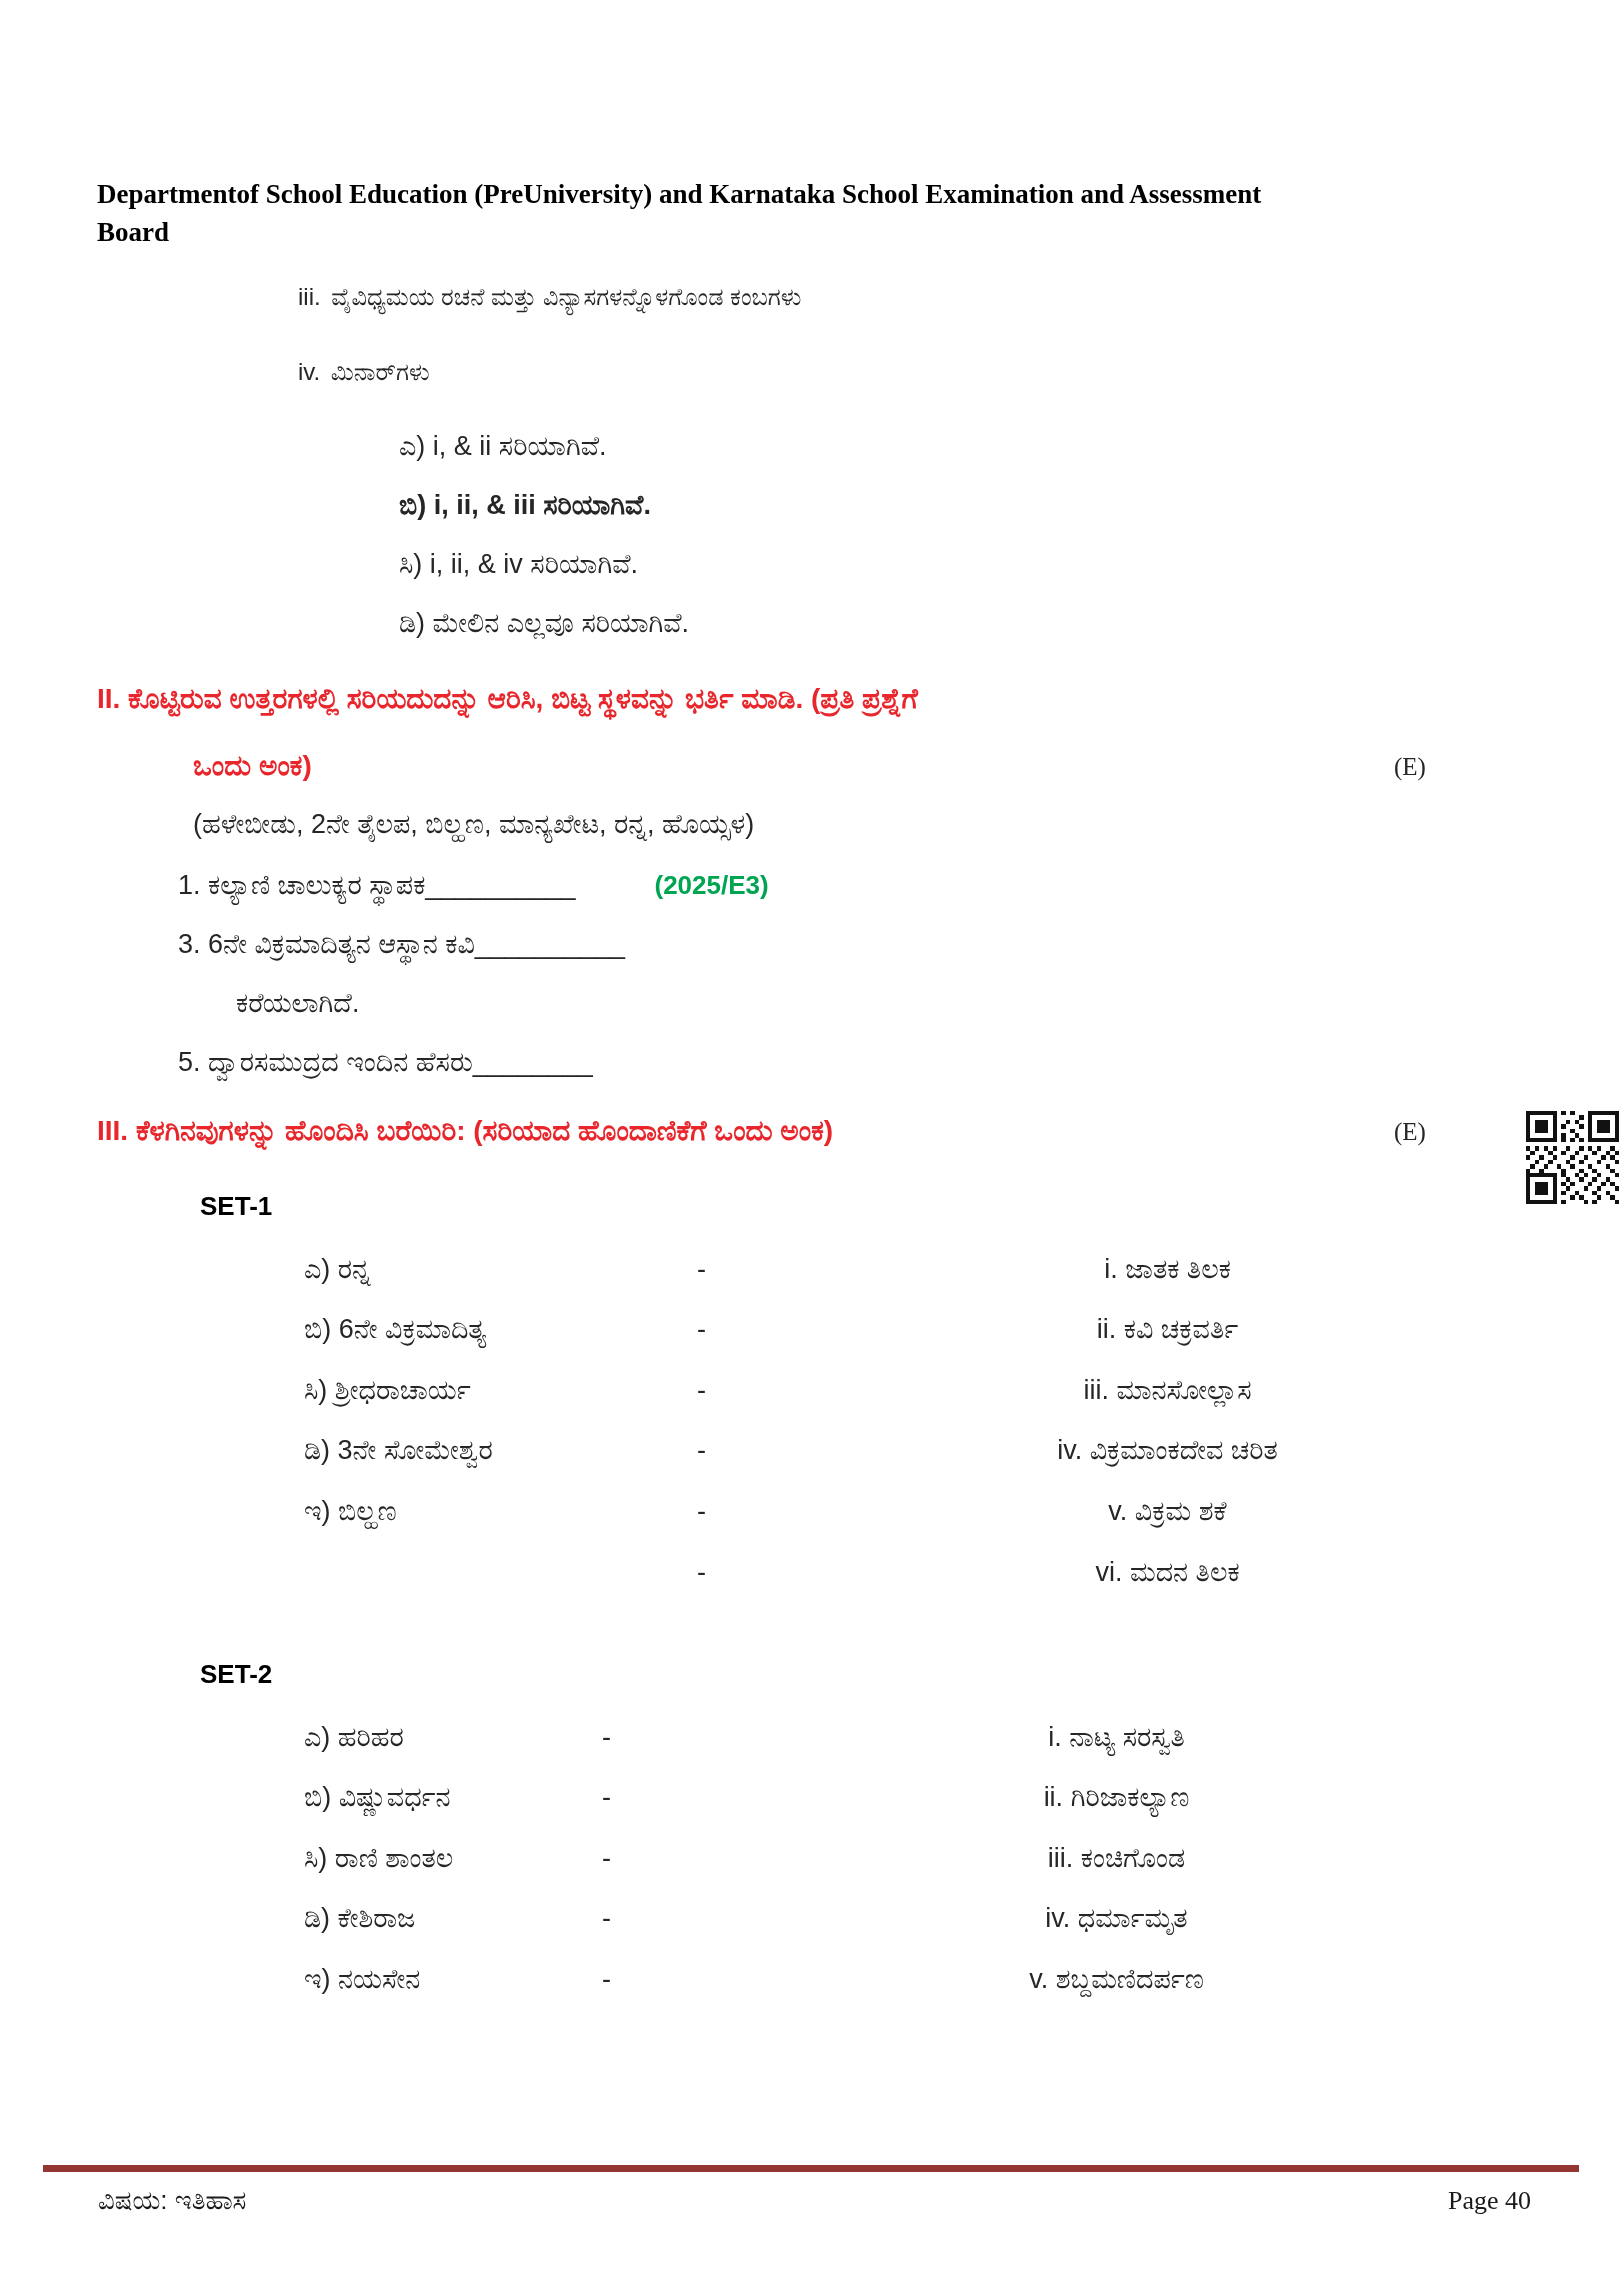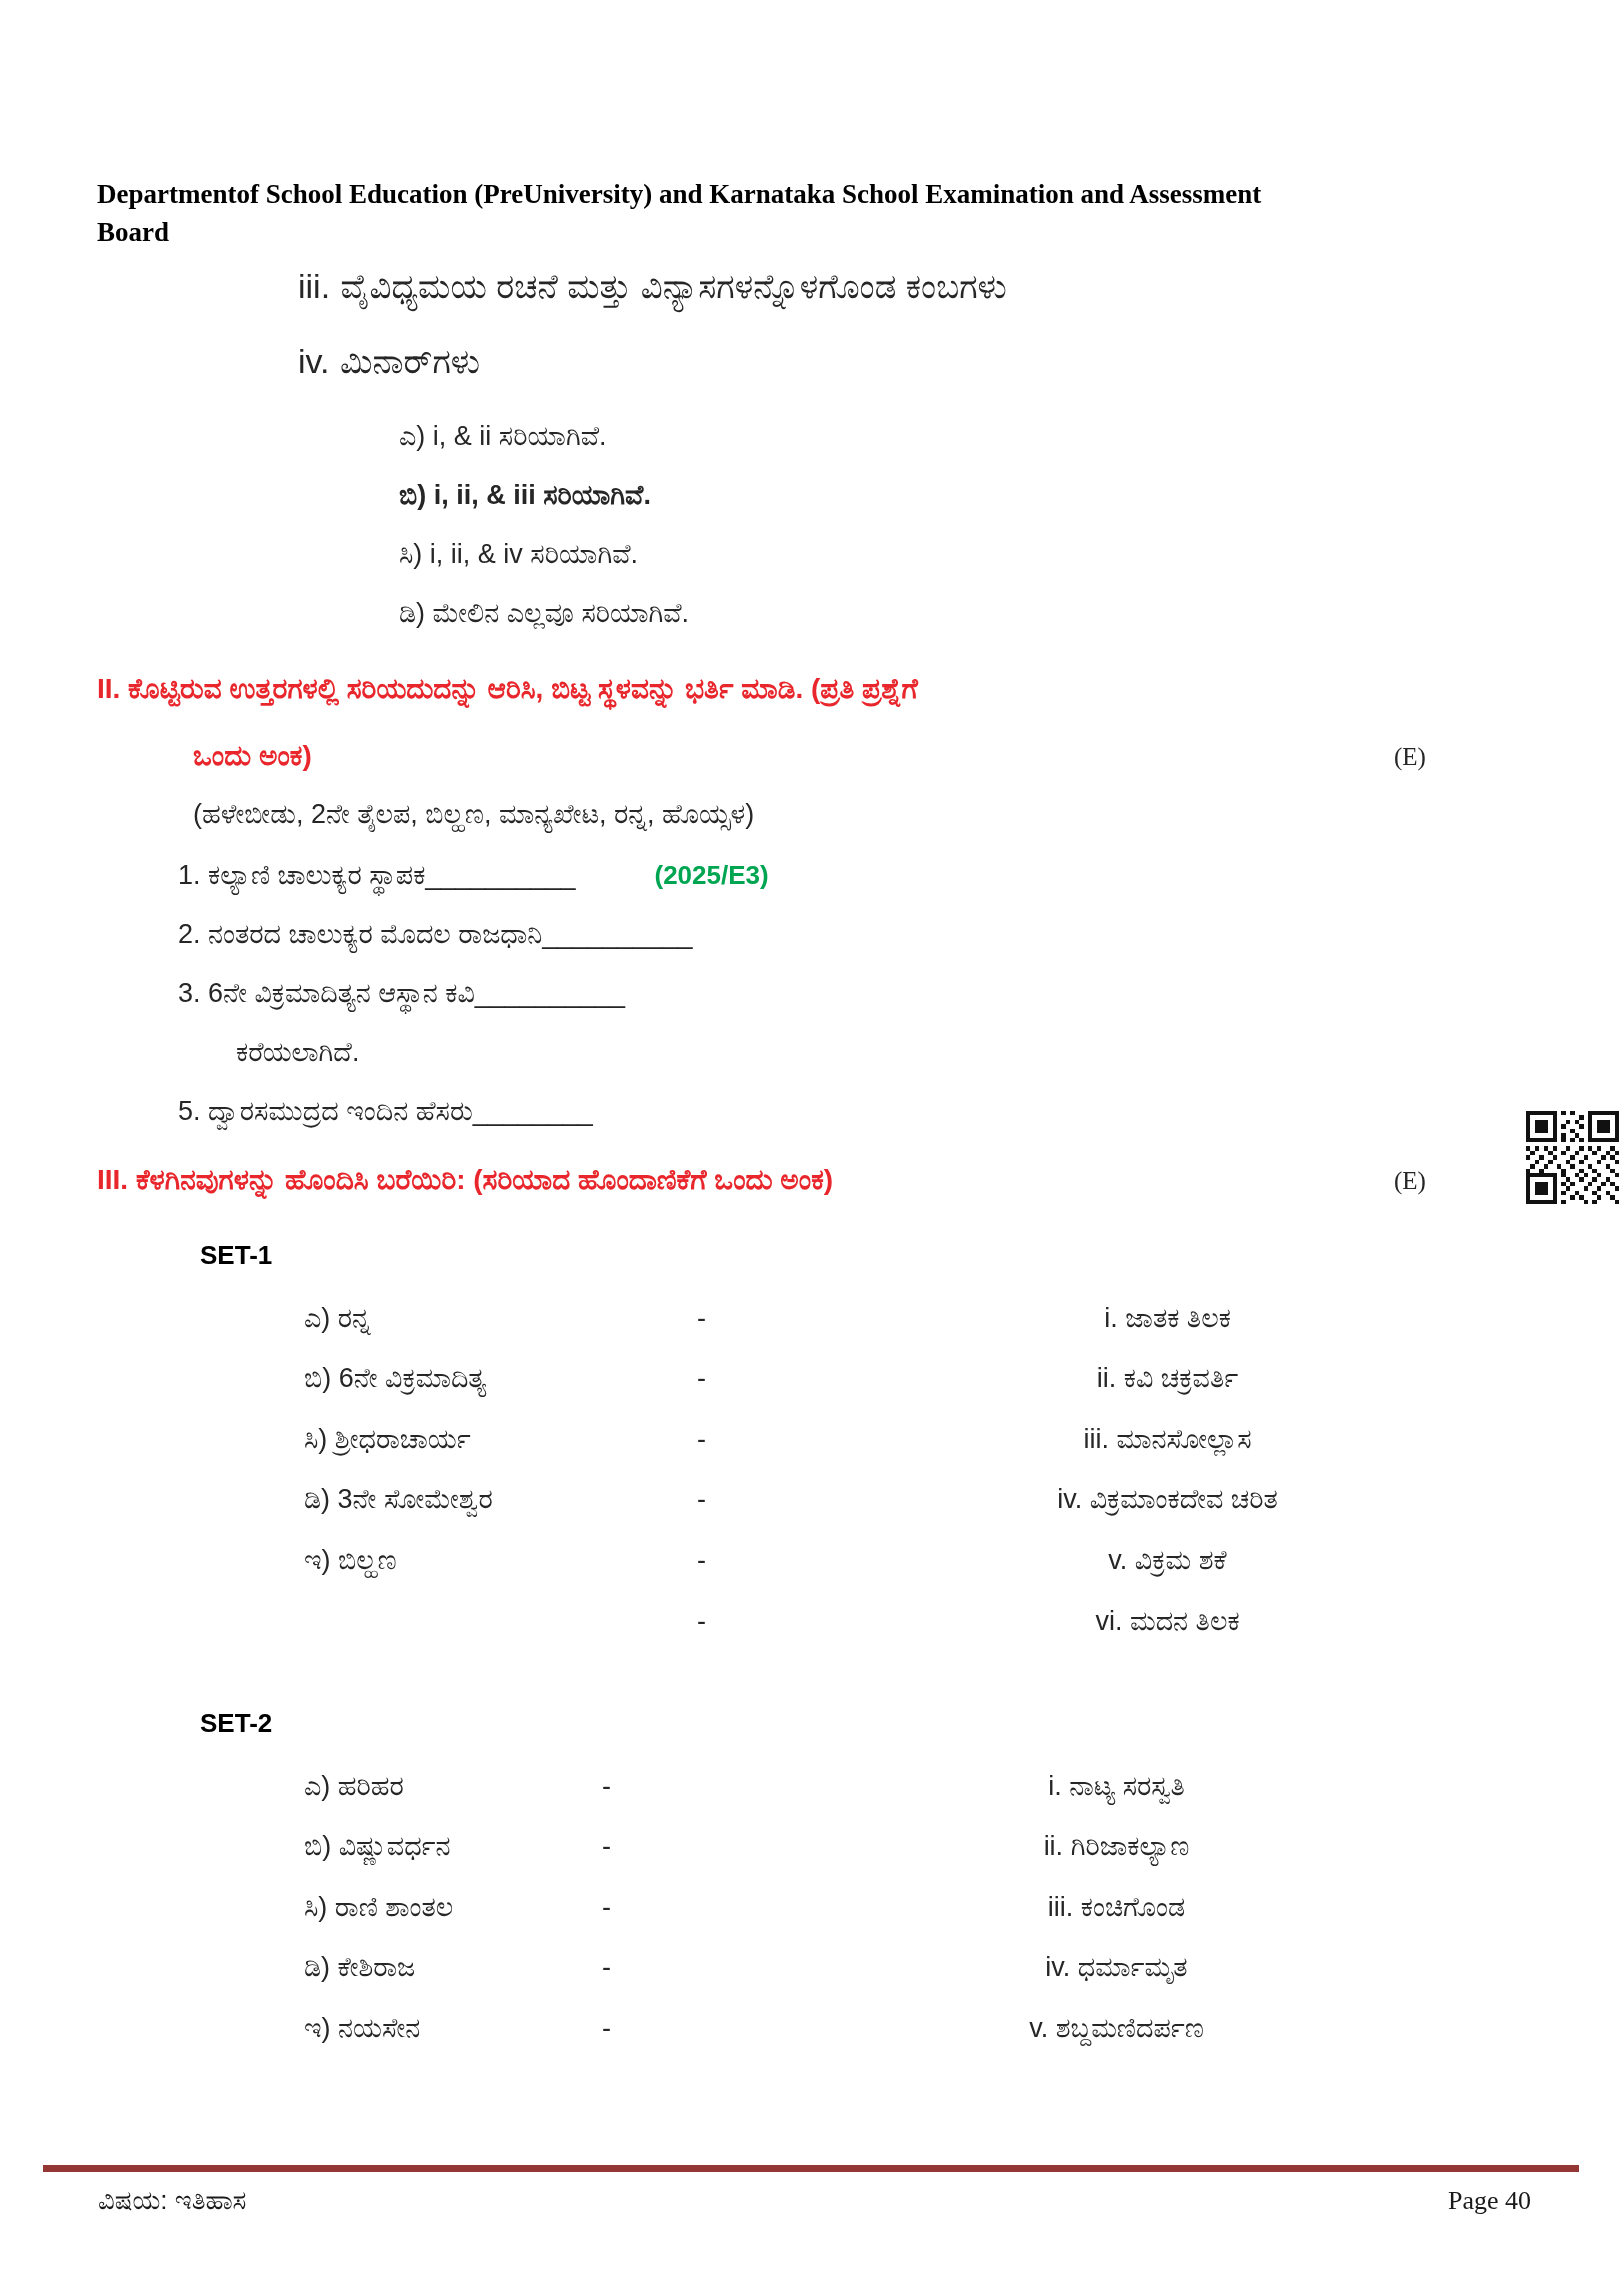--- a/index.html
+++ b/index.html
@@ -23,22 +23,22 @@
   .header {
     text-align: left;
     font-weight: 700;
     font-size: 27px;
     line-height: 38px;
     color: #000000;
     font-family: "Liberation Serif", serif;
   }
 
   .mcq-items {
-    margin: 17px 0 0 201px;
-    font-size: 34px;
+    margin: 27px 0 0 201px;
+    font-size: 24px;
     line-height: 37px;
   }
   .mcq-item { margin-bottom: 38px; }
   .mcq-item .lbl { margin-right: 10.5px; }
 
   .options {
     margin: 19.6px 0 0 302px;
     font-size: 27px;
     line-height: 37px;
   }
@@ -153,21 +153,20 @@
         <span class="e-marker">(E)</span>
       </div>
     </div>
 
     <div class="wordbank kn">(ಹಳೇಬೀಡು, 2ನೇ ತೈಲಪ, ಬಿಲ್ಹಣ, ಮಾನ್ಯಖೇಟ, ರನ್ನ, ಹೊಯ್ಸಳ)</div>
 
     <div class="fillins kn">
       <div class="fillin">
         <span>1. ಕಲ್ಯಾಣಿ ಚಾಲುಕ್ಯರ ಸ್ಥಾಪಕ__________</span><span class="tag-green">(2025/E3)</span>
       </div>
-      <div class="fillin">2. ನಂತರದ ಚಾಲುಕ್ಯರ ಮೊದಲ ರಾಜಧಾನಿ__________</div>
       <div class="fillin">3. 6ನೇ ವಿಕ್ರಮಾದಿತ್ಯನ ಆಸ್ಥಾನ ಕವಿ__________</div>
       <div class="fillin cont">ಕರೆಯಲಾಗಿದೆ.</div>
       <div class="fillin">5.  ದ್ವಾರಸಮುದ್ರದ ಇಂದಿನ ಹೆಸರು________</div>
     </div>
 
     <div class="sec-head red kn sec3-headrow">
       <span>III. ಕೆಳಗಿನವುಗಳನ್ನು ಹೊಂದಿಸಿ ಬರೆಯಿರಿ: (ಸರಿಯಾದ ಹೊಂದಾಣಿಕೆಗೆ ಒಂದು ಅಂಕ)</span>
       <span class="e-marker">(E)</span>
     </div>
 

